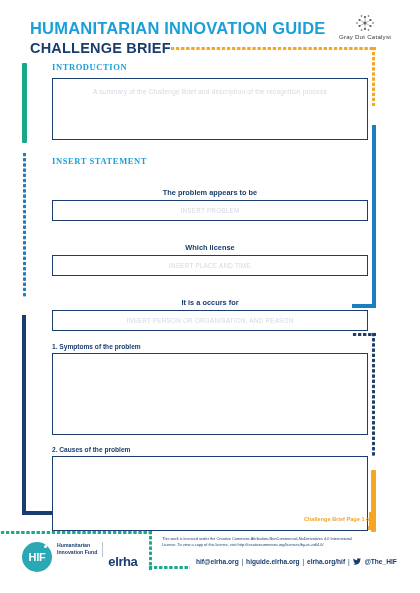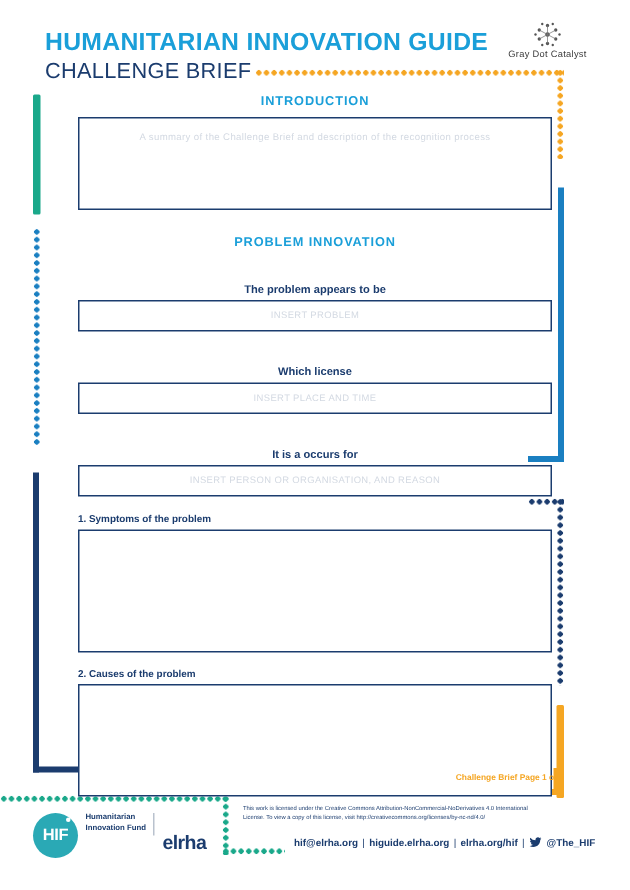--- a/index.html
+++ b/index.html
@@ -11,21 +11,21 @@
   }
   .page { position: relative; width: 420px; height: 587px; background:#fff; }
 
   
   .title-block { position:absolute; left:30px; top:20px; }
   .title-main {
     font-size: 16.5px; font-weight: bold; letter-spacing: .2px;
     color: #1a9fd9; line-height: 1.05; white-space: nowrap;
   }
   .title-sub {
-    font-size: 14.5px; font-weight: normal; letter-spacing: .2px;
+    font-size: 14.5px; font-weight: bold; letter-spacing: .2px;
     color: #1b3c6e; line-height: 1.15; margin-top: 3px; white-space: nowrap;
   }
 
   .gdc-logo { position:absolute; right:12px; top:14px; width:86px; text-align:center; }
   .gdc-mark { display:block; margin:0 auto 1px; width:20px; height:18px; }
   .gdc-text { font-size:6.2px; color:#3a3a3a; letter-spacing:.2px; white-space:nowrap; }
 
   
   .deco { position:absolute; }
 
@@ -88,22 +88,22 @@
   .dot-row-footer2 {
     position:absolute; left:148px; top:565px; width:42px; height:5px;
     background-image: radial-gradient(circle, #1aa88a 0 1.6px, transparent 1.9px);
     background-size: 5.1px 5px; background-repeat: repeat-x;
   }
 
   
   .content { position:absolute; left:52px; top:62px; width:316px; }
 
   .section-head {
-    text-align:center; color:#1a9fd9; font-weight:bold;
-    font-size:8.5px; letter-spacing:.6px; margin-bottom:6px;
+    color:#1a9fd9; font-weight:bold;
+    font-size:8.5px; letter-spacing:.6px; margin-bottom:6px;font-family:Liberation Serif, serif;
   }
   .field-label {
     text-align:center; color:#1b3c6e; font-weight:bold;
     font-size:7.4px; margin:22px 0 3px;
   }
   .left-label {
     text-align:left; color:#1b3c6e; font-weight:bold;
     font-size:6.6px; margin:0 0 3px 0;
   }
   .box {
@@ -216,21 +216,21 @@
 
   <div class="content">
 
     <div class="section-head">INTRODUCTION</div>
     <div class="box intro">
       <span class="ph intro-ph">A summary of the Challenge Brief and description of the recognition process</span>
     </div>
 
     <div class="gap-a"></div>
 
-    <div class="section-head">PROBLEM INNOVATION</div>
+    <div class="section-head">INSERT STATEMENT</div>
 
     <div class="field-label">The problem appears to be</div>
     <div class="box line">
       <span class="ph">INSERT PROBLEM</span>
     </div>
 
     <div class="field-label">Which license</div>
     <div class="box line">
       <span class="ph">INSERT PLACE AND TIME</span>
     </div>

